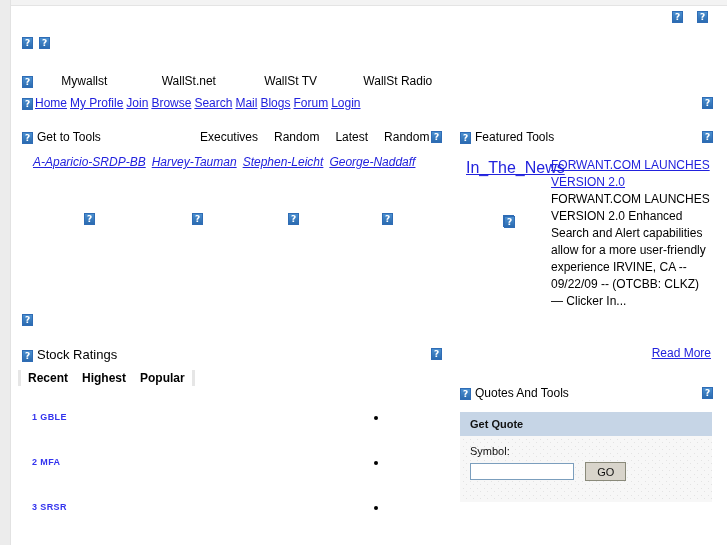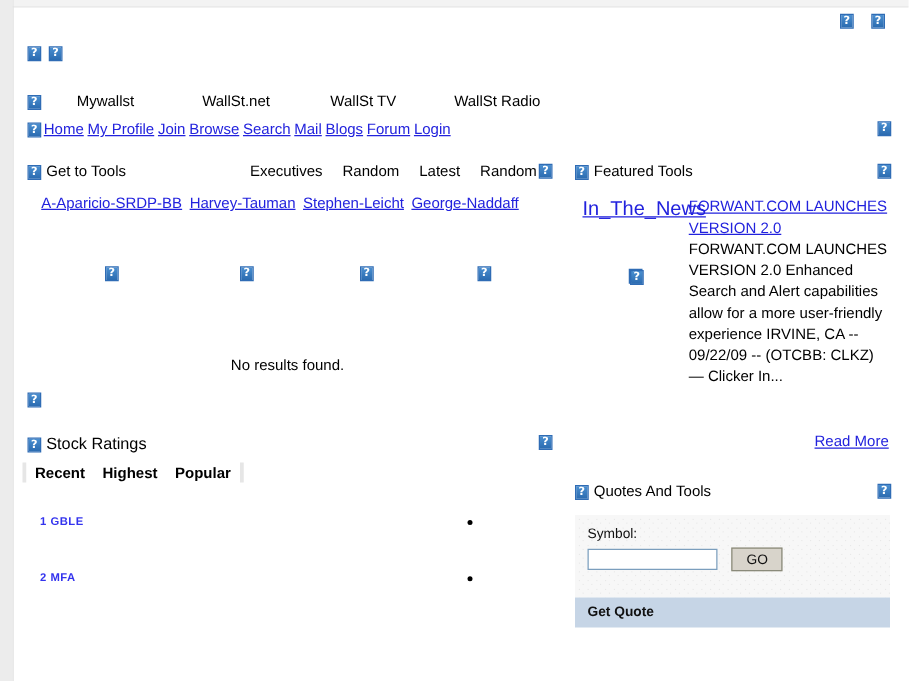--- a/index.html
+++ b/index.html
@@ -113,21 +113,21 @@
   
   #gtk-head { left: 22px; top: 130px; }
   #gtk-head .brokenimg { margin-right: 4px; }
   #gtk-head .ttl { font-size: 12px; color: #000; }
 
   #gtk-filters { left: 200px; top: 130px; font-size: 12px; color:#000; }
   #gtk-filters span.f { margin-right: 16px; }
   #gtk-filters-icon { left: 431px; top: 131px; }
 
   #gtk-names { left: 33px; top: 155px; font-size: 12px; }
-  #gtk-names a { margin-right: 6px; }
+  #gtk-names a { margin-right: 6px; font-style: italic; }
   #th0 { left: 84px; top: 213px; }
   #th1 { left: 192px; top: 213px; }
   #th2 { left: 288px; top: 213px; }
   #th3 { left: 382px; top: 213px; }
   #th4 { left: 503px; top: 215px; }
 
   #no-results {
     left: 0; top: 285px;
     width: 460px;
     text-align: center;
@@ -311,39 +311,42 @@
   <div class="abs" id="gtk-names">
     <a>A-Aparicio-SRDP-BB</a><a>Harvey-Tauman</a><a>Stephen-Leicht</a><a>George-Naddaff</a>
   </div>
 
   <span class="brokenimg abs" id="th0"></span>
   <span class="brokenimg abs" id="th1"></span>
   <span class="brokenimg abs" id="th2"></span>
   <span class="brokenimg abs" id="th3"></span>
   <span class="brokenimg abs" id="th4"></span>
 
-  <div class="abs" id="no-results">No results found.</div>
 
   <span class="brokenimg abs" id="stray-icon"></span>
 
   <div class="abs" id="sr-head">
     <span class="brokenimg"></span><span class="ttl">Stock Ratings</span>
   </div>
   <span class="brokenimg abs" id="sr-head-icon"></span>
 
   <div class="abs" id="sr-tabs"><span class="tabsep"></span><span class="tab">Recent</span><span class="tab">Highest</span><span class="tab">Popular</span><span class="tabsep"></span></div>
 
   <div class="abs sr-row" id="row0">
     <span class="sym"><span>1</span> <span>GBLE</span></span>
     <span class="dot"></span>
   </div>
   <div class="abs sr-row" id="row1">
     <span class="sym"><span>2</span> <span>MFA</span></span>
     <span class="dot"></span>
   </div>
+  <div class="abs sr-row" id="row2">
+    <span class="sym"><span>3</span> <span>SRSR</span></span>
+    <span class="dot"></span>
+  </div>
 
   <div class="abs" id="fb-head">
     <span class="brokenimg"></span><span class="ttl">Featured Tools</span>
   </div>
   <span class="brokenimg abs" id="fb-head-icon"></span>
 
   <div class="abs" id="fb-tag">
     <a>In_The_News</a>
   </div>
   <span class="brokenimg abs" id="fb-thumb"></span>
@@ -353,21 +356,21 @@
   <div class="abs" id="fb-readmore">
     <a>Read More</a>
   </div>
 
   <div class="abs" id="qt-head">
     <span class="brokenimg"></span><span class="ttl">Quotes And Tools</span>
   </div>
   <span class="brokenimg abs" id="qt-head-icon"></span>
 
   <div class="abs" id="getquote-box">
+    <div id="gq-title">Get Quote</div>
     <div id="gq-body">
       <span id="gq-label">Symbol:</span>
       <input id="gq-input" type="text" value="" style="">
       <button id="gq-go">GO</button>
     </div>
-    <div id="gq-title">Get Quote</div>
   </div>
 
 </div>
 
 </body></html>

